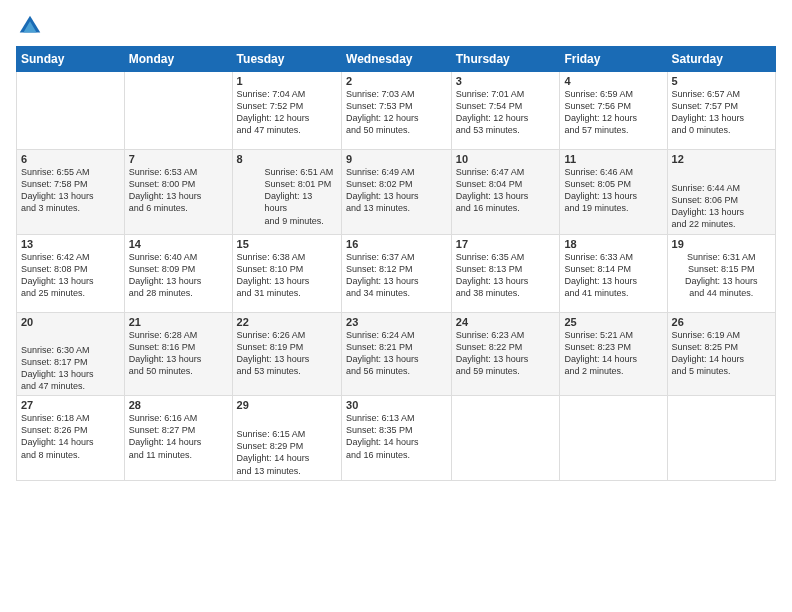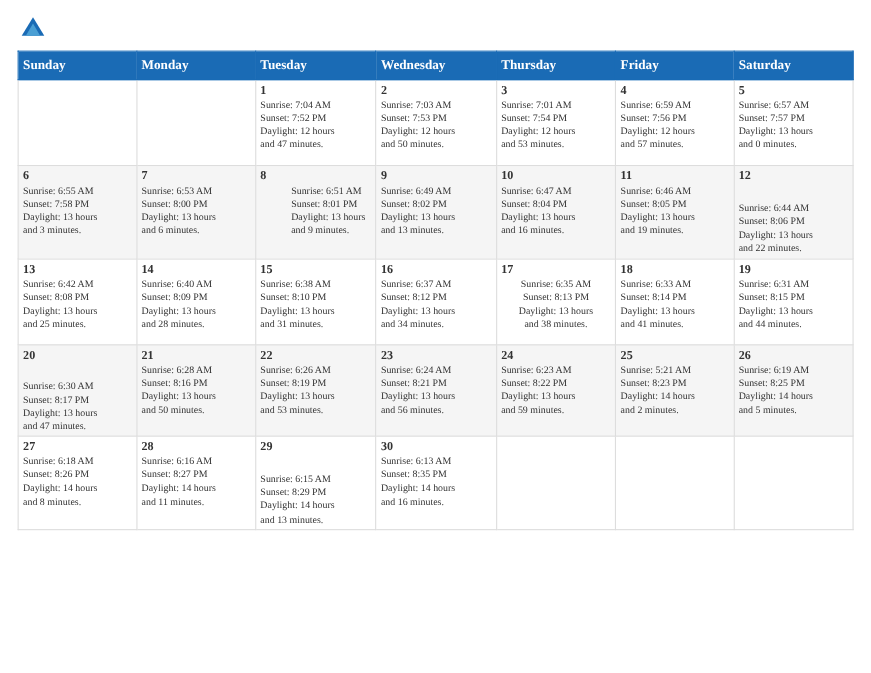--- a/index.html
+++ b/index.html
@@ -7,21 +7,20 @@
       font-family: Arial, sans-serif;
       background: #fff;
       width: 792px;
       height: 612px;
       overflow: hidden;
     }
     .container {
       width: 792px;
       height: 444px;
       padding: 12px 16px 8px 16px;
-      font-family: Liberation Serif, serif;
     }
     .header {
       display: flex;
       justify-content: space-between;
       align-items: flex-start;
       margin-bottom: 6px;
     }
     .logo {
       display: flex;
       align-items: center;
@@ -256,35 +255,35 @@
           </td>
           <td>
             <span class="day-num">16</span>
             <div class="day-info" style="white-space: pre-line;">Sunrise: 6:37 AM
 Sunset: 8:12 PM
 Daylight: 13 hours
 and 34 minutes.</div>
           </td>
           <td>
             <span class="day-num">17</span>
-            <div class="day-info" style="white-space: pre-line; text-align: center;">Sunrise: 6:35 AM
+            <div class="day-info" style="white-space: pre-line;">Sunrise: 6:35 AM
 Sunset: 8:13 PM
 Daylight: 13 hours
 and 38 minutes.</div>
           </td>
           <td>
             <span class="day-num">18</span>
             <div class="day-info" style="white-space: pre-line;">Sunrise: 6:33 AM
 Sunset: 8:14 PM
 Daylight: 13 hours
 and 41 minutes.</div>
           </td>
           <td>
             <span class="day-num">19</span>
-            <div class="day-info" style="white-space: pre-line;">Sunrise: 6:31 AM
+            <div class="day-info" style="white-space: pre-line; text-align: center;">Sunrise: 6:31 AM
 Sunset: 8:15 PM
 Daylight: 13 hours
 and 44 minutes.</div>
           </td>
         </tr>
         <tr class="row-even">
           <td>
             <span class="day-num">20</span>
             <div class="day-info" style="white-space: pre-line; margin-top: 16px;">Sunrise: 6:30 AM
 Sunset: 8:17 PM

